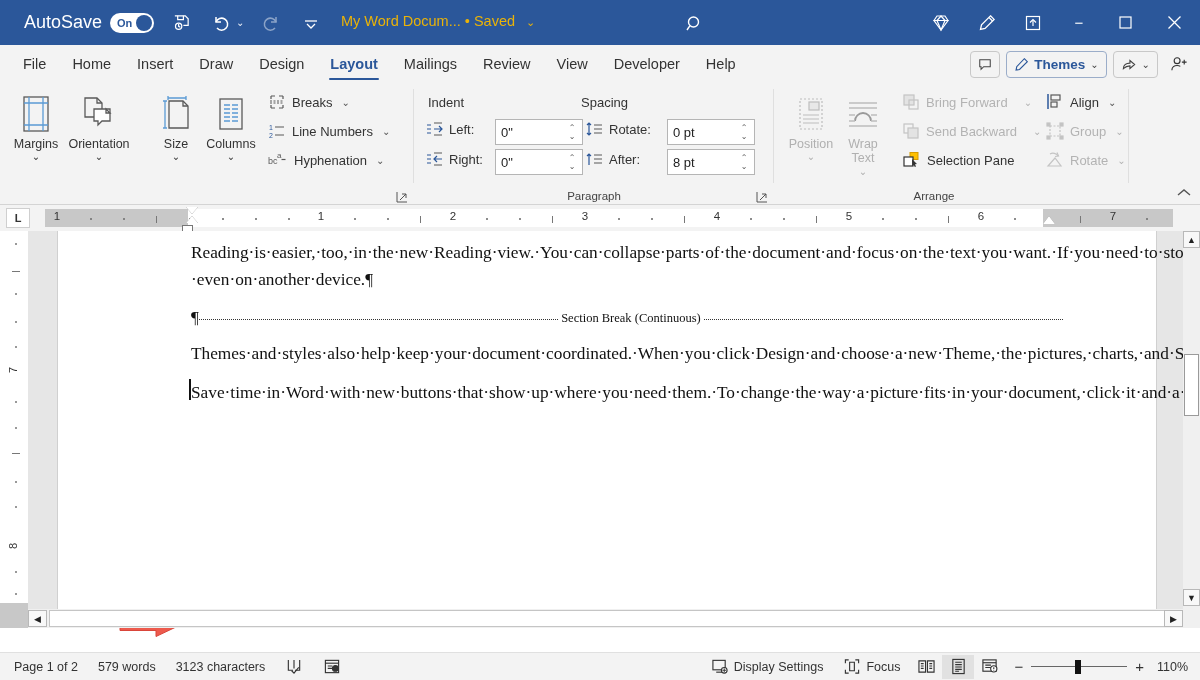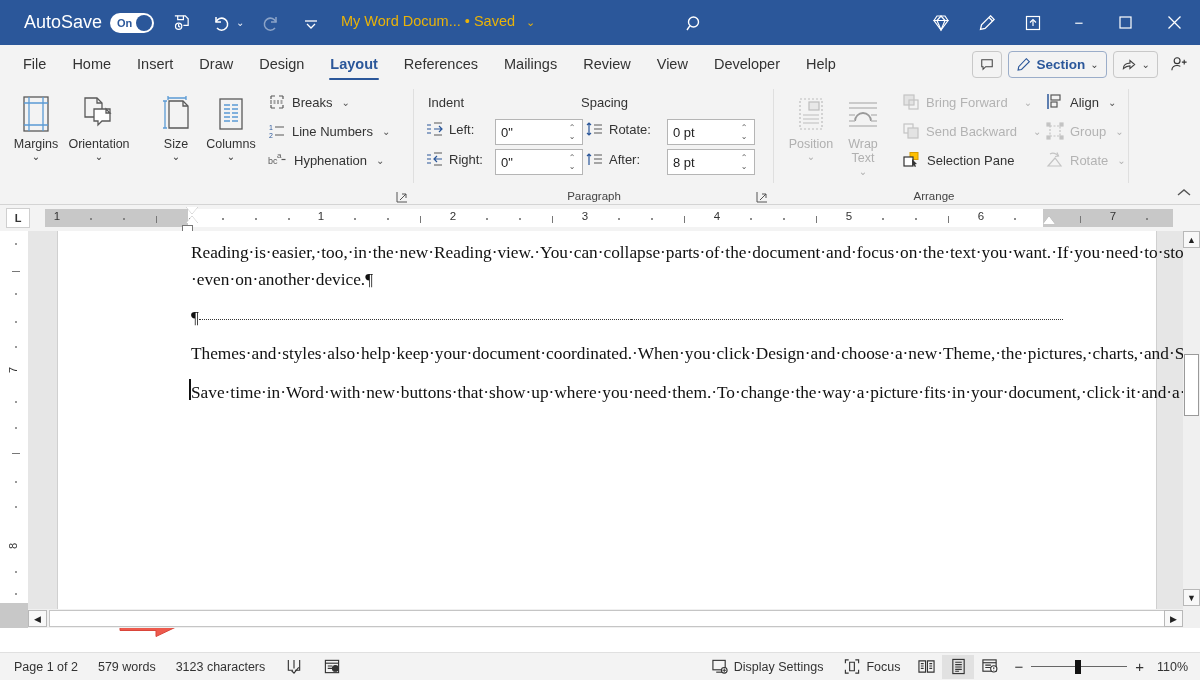--- a/index.html
+++ b/index.html
@@ -331,38 +331,37 @@
     </div>
   </div>
 
   <div class="tabstrip">
     <div class="tab">File</div>
     <div class="tab">Home</div>
     <div class="tab">Insert</div>
     <div class="tab">Draw</div>
     <div class="tab">Design</div>
     <div class="tab active">Layout</div>
-    <div class="tab">References</div>
     <div class="tab">Mailings</div>
     <div class="tab">Review</div>
     <div class="tab">View</div>
     <div class="tab">Developer</div>
     <div class="tab">Help</div>
 
     <div class="tabstrip-right">
       <div class="pillbtn plain" style="width:30px;justify-content:center;">
         <svg width="15" height="15" viewBox="0 0 16 16" fill="none" stroke="#444" stroke-width="1.2">
           <path d="M2 2.5h12v8H6.5L3.5 13.5V10.5H2z"></path>
         </svg>
       </div>
       <div class="pillbtn" style="border-color:#9badc9;">
         <svg width="15" height="15" viewBox="0 0 16 16" fill="none" stroke="#2b579a" stroke-width="1.2">
           <path d="M11 1.8l3.2 3.2-8.3 8.3L2.2 14l.7-3.7 8.1-8.5z"></path>
         </svg>
-        <span style="font-weight:bold;">Section</span>
+        <span style="font-weight:bold;">Themes</span>
         <span class="pcaret">⌄</span>
       </div>
       <div class="pillbtn plain">
         <svg width="16" height="15" viewBox="0 0 16 16" fill="none" stroke="#444" stroke-width="1.2">
           <path d="M2 12.5c0-4 3-6 7-6V3.8l5 4.2-5 4.2V9.5c-3 0-5 1-7 3z"></path>
         </svg>
         <span class="pcaret">⌄</span>
       </div>
       <div class="bare-icon">
         <svg width="20" height="19" viewBox="0 0 20 20" fill="none" stroke="#333" stroke-width="1.2">
@@ -708,20 +707,21 @@
 
     <div class="gutter"></div>
 
     <div class="page">
       <div class="ptext">
         <p>Reading·is·easier,·too,·in·the·new·Reading·view.·You·can·collapse·parts·of·the·document·and·focus·on·the·text·you·want.·If·you·need·to·stop·reading·before·you·reach·the·end,·Word·remembers·where·you·left·off·-·even·on·another·device.¶</p>
 
         <div class="secbreak">
           <span class="pilcrow">¶</span>
           <span class="dots"></span>
+          <span class="sblabel">Section Break (Continuous)</span>
           <span class="dots"></span>
         </div>
 
         <p>Themes·and·styles·also·help·keep·your·document·coordinated.·When·you·click·Design·and·choose·a·new·Theme,·the·pictures,·charts,·and·SmartArt·graphics·change·to·match·your·new·theme.·When·you·apply·styles,·your·headings·change·to·match·the·new·theme.¶</p>
         <p>Save·time·in·Word·with·new·buttons·that·show·up·where·you·need·them.·To·change·the·way·a·picture·fits·in·your·document,·click·it·and·a·button·for·layout·options·appears·next·to·it.·When·you·work·on·a·table,·click·where·you·want·to·add·a·row·or·a·column,·and·then·click·the·plus·sign.¶</p>
       </div>
 
       <div class="caret-ins"></div>
     </div>
 

